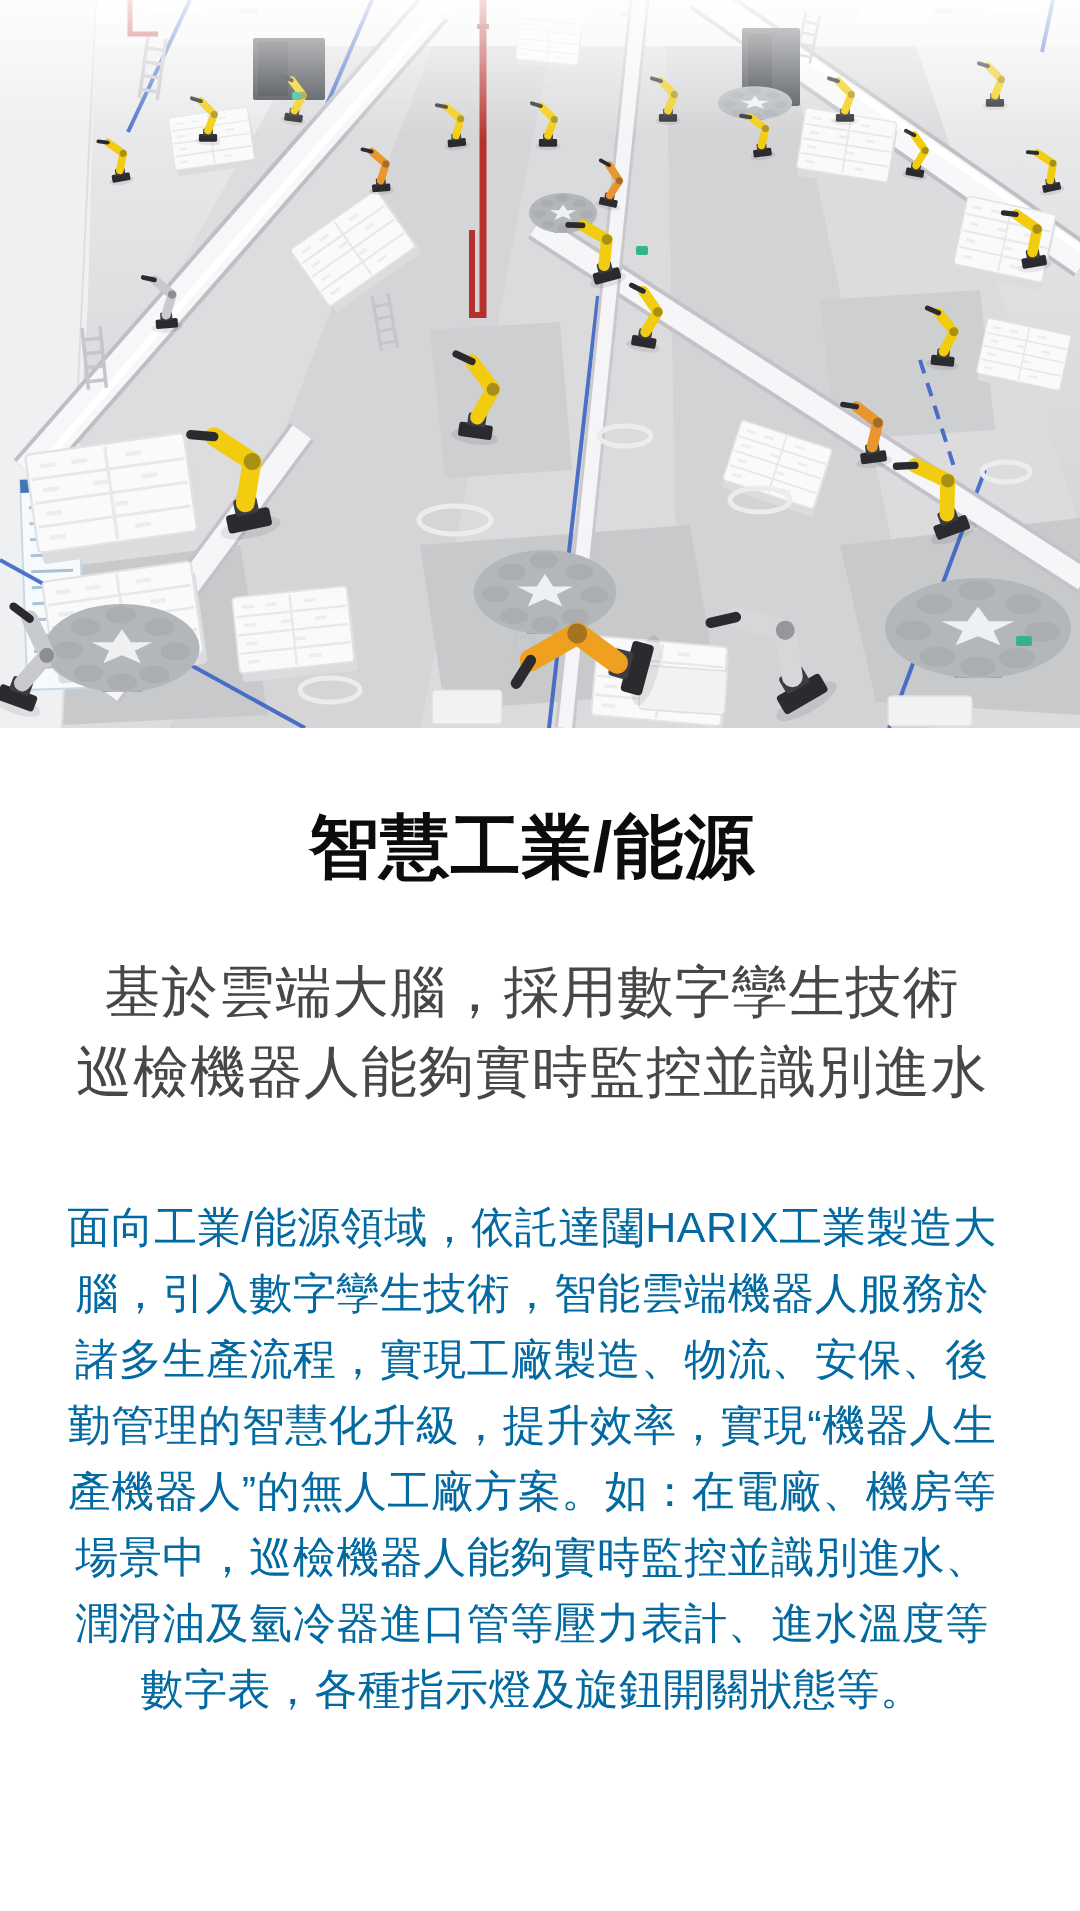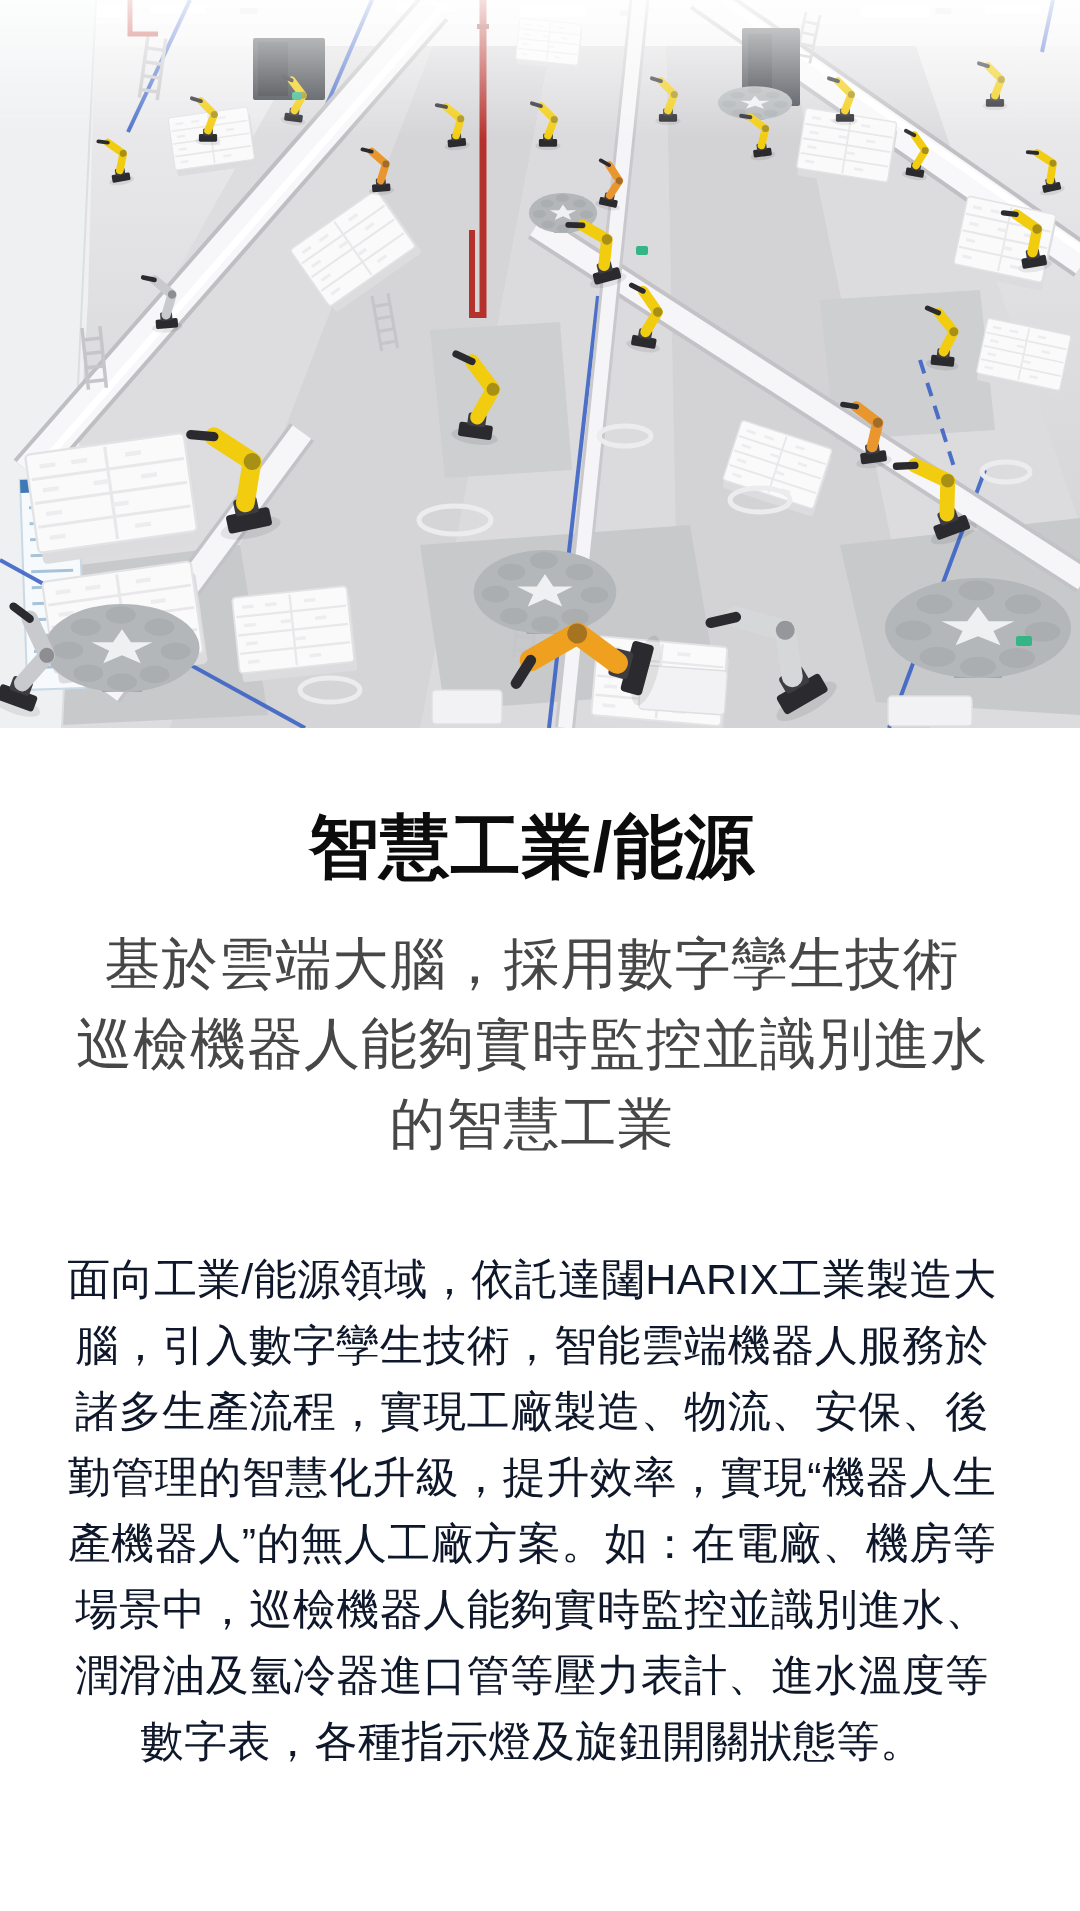--- a/index.html
+++ b/index.html
@@ -12,26 +12,26 @@
   
   .hero{margin:0;width:1080px;height:728px;overflow:hidden;background:#dedee0;}
   .hero svg{display:block;width:1080px;height:728px;}
   
   .content{padding:0;text-align:center;}
   .title{
     margin:80px 0 0 0;font-size:70px;line-height:78px;font-weight:600;
     color:#0c0c0c;letter-spacing:1px;
   }
   .subtitle{
-    margin-top:38px;font-size:56px;line-height:80px;font-weight:500;
+    margin-top:66px;font-size:56px;line-height:80px;font-weight:500;
     color:#474747;letter-spacing:1px;
   }
   .body-text{
     margin:82px 56px 0 56px;font-size:43px;line-height:66px;font-weight:400;
-    color:#0f172a;text-align:center;letter-spacing:0.5px;
+    color:#0369a1;text-align:center;letter-spacing:0.5px;
   }
 </style>
 </head>
 <body>
 
 <div class="page">
 
   <figure class="hero">
     <svg viewBox="0 0 1080 728" xmlns="http://www.w3.org/2000/svg">
       <defs>
@@ -241,18 +241,17 @@
 
       <rect x="0" y="0" width="1080" height="140" fill="url(#hazeG)"></rect>
     </svg>
   </figure>
 
   <main class="content">
     <h1 class="title">智慧工業/能源</h1>
     <div class="subtitle">
       <div>基於雲端大腦，採用數字孿生技術</div>
       <div>巡檢機器人能夠實時監控並識別進水</div>
-      <div>的智慧工業</div>
     </div>
     <p class="body-text">面向工業/能源領域，依託達闥HARIX工業製造大腦，引入數字孿生技術，智能雲端機器人服務於諸多生產流程，實現工廠製造、物流、安保、後勤管理的智慧化升級，提升效率，實現“機器人生產機器人”的無人工廠方案。如：在電廠、機房等場景中，巡檢機器人能夠實時監控並識別進水、潤滑油及氫冷器進口管等壓力表計、進水溫度等數字表，各種指示燈及旋鈕開關狀態等。</p>
   </main>
 
 </div>
 
 </body></html>

